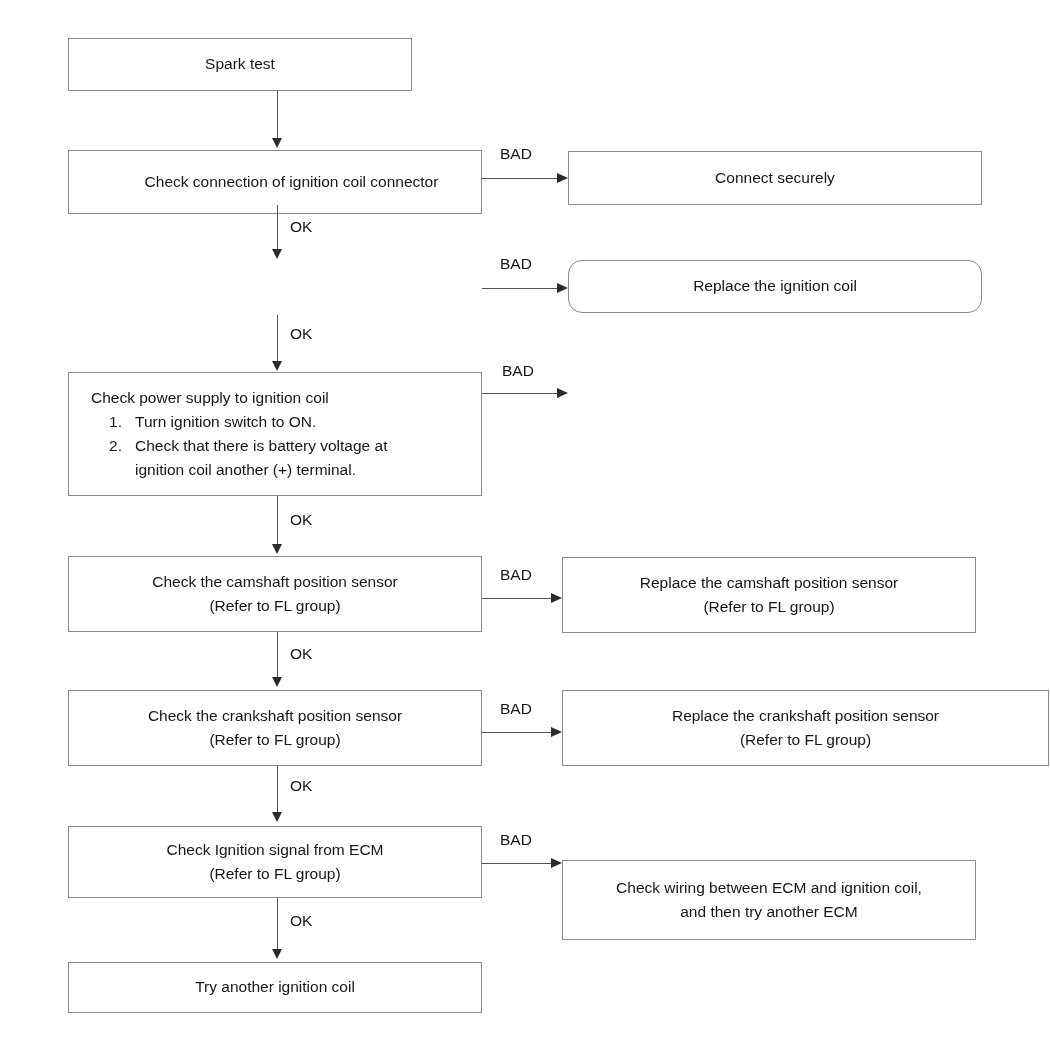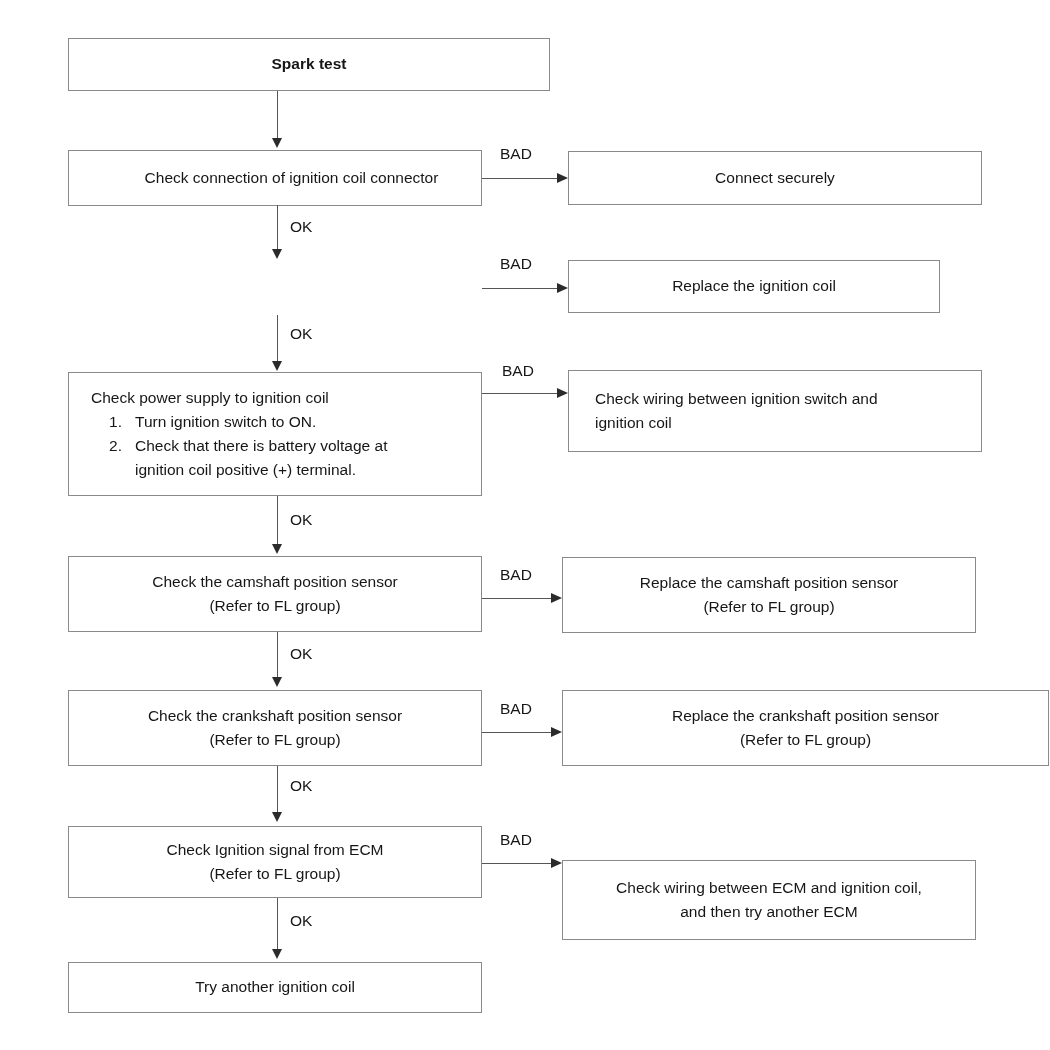--- a/index.html
+++ b/index.html
@@ -94,75 +94,71 @@
     font-size: 15.5px;
     color: #161616;
     white-space: nowrap;
   }
 </style>
 </head>
 <body>
 
 <div id="canvas">
 
-  <div class="node" style="left:68px; top:38px; width:482px; height:53px;font-weight:bold;">
+  <div class="node" style="left:68px; top:38px; width:344px; height:53px;">
     <span class="txt">Spark test</span>
   </div>
 
   <div class="vline" style="left:277px; top:91px; height:48px;"></div>
   <div class="arrow-down" style="left:271.5px; top:138px;"></div>
 
-  <div class="node" style="left:68px; top:150px; width:414px; height:56px;padding-left:43px;">
+  <div class="node" style="left:68px; top:150px; width:414px; height:64px;padding-left:43px;">
     <span class="txt">Check connection of ignition coil connector</span>
   </div>
 
   <div class="hline" style="left:482px; top:178px; width:78px;"></div>
   <div class="arrow-right" style="left:557px; top:172.5px;"></div>
   <div class="edge-label" style="left:500px; top:145px;">BAD</div>
 
   <div class="node" style="left:568px; top:151px; width:414px; height:54px;text-align:right;">
     <span class="txt">Connect securely</span>
   </div>
 
   <div class="vline" style="left:277px; top:205px; height:45px;"></div>
   <div class="arrow-down" style="left:271.5px; top:249px;"></div>
   <div class="edge-label" style="left:290px; top:218px;">OK</div>
 
 
   <div class="hline" style="left:482px; top:288px; width:78px;"></div>
   <div class="arrow-right" style="left:557px; top:282.5px;"></div>
   <div class="edge-label" style="left:500px; top:255px;">BAD</div>
 
-  <div class="node" style="left:568px; top:260px; width:372px; height:53px;">
+  <div class="node" style="left:568px; top:260px; width:414px; height:53px;border-radius:14px;">
     <span class="txt">Replace the ignition coil</span>
   </div>
 
   <div class="vline" style="left:277px; top:315px; height:47px;"></div>
   <div class="arrow-down" style="left:271.5px; top:361px;"></div>
   <div class="edge-label" style="left:290px; top:325px;">OK</div>
 
   <div class="node list-node" style="left:68px; top:372px; width:414px; height:124px;">
     <div>
       <span class="heading">Check power supply to ignition coil</span>
       <ol>
         <li>Turn ignition switch to ON.</li>
         <li>Check that there is battery voltage at
-ignition coil positive (+) terminal.</li>
+ignition coil another (+) terminal.</li>
       </ol>
     </div>
   </div>
 
   <div class="hline" style="left:482px; top:393px; width:78px;"></div>
   <div class="arrow-right" style="left:557px; top:387.5px;"></div>
   <div class="edge-label" style="left:502px; top:362px;">BAD</div>
 
-  <div class="node left-align" style="left:568px; top:370px; width:414px; height:82px; padding-left:26px;">
-    <span class="txt">Check wiring between ignition switch and
-ignition coil</span>
-  </div>
 
   <div class="vline" style="left:277px; top:496px; height:49px;"></div>
   <div class="arrow-down" style="left:271.5px; top:544px;"></div>
   <div class="edge-label" style="left:290px; top:511px;">OK</div>
 
   <div class="node" style="left:68px; top:556px; width:414px; height:76px;">
     <span class="txt">Check the camshaft position sensor
 (Refer to FL group)</span>
   </div>
 

